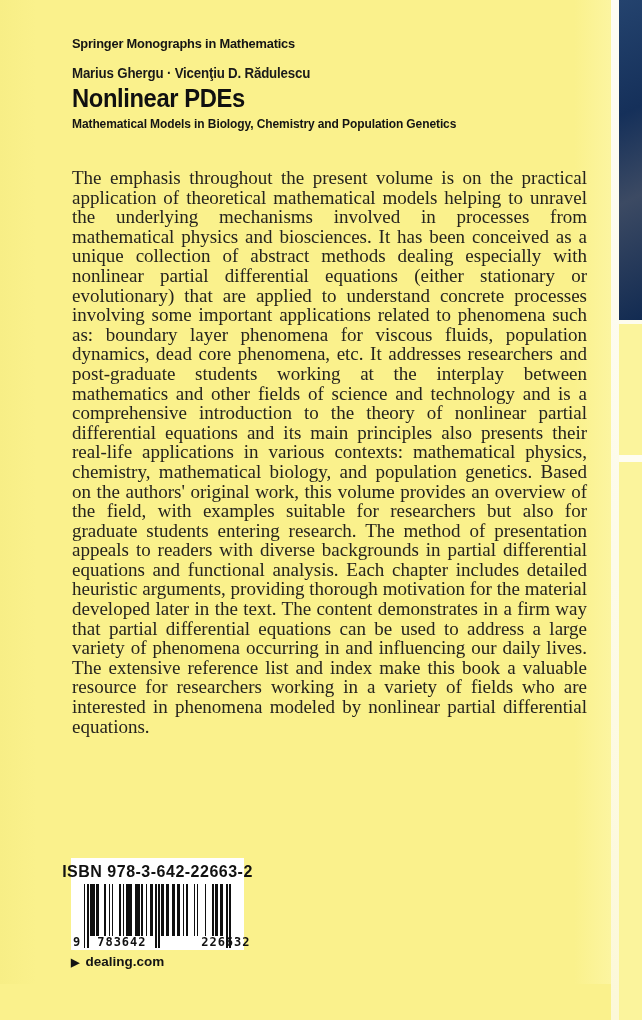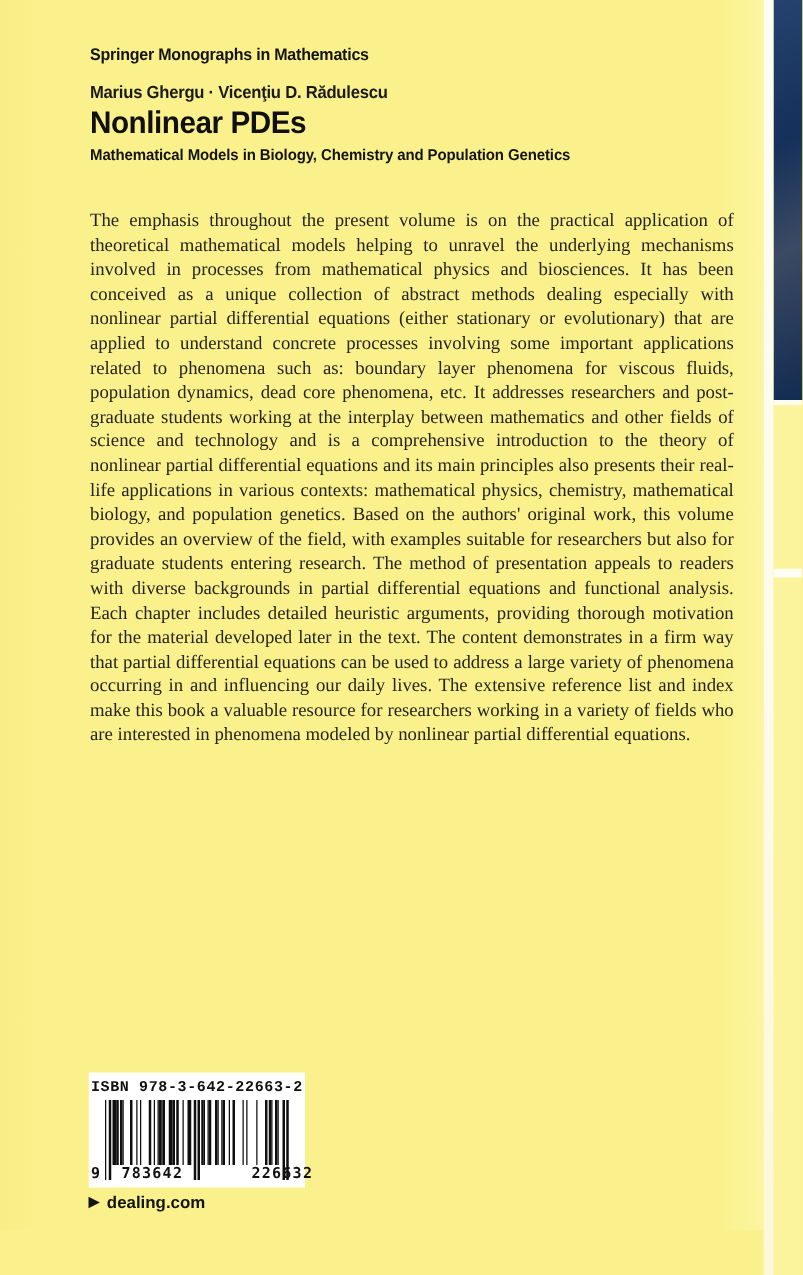--- a/index.html
+++ b/index.html
@@ -34,41 +34,41 @@
   }
   .subtitle {
     position: absolute; left: 72px; top: 117px;
     font-size: 12.5px; font-weight: 700; color: #141414;
     letter-spacing: -0.1px; transform: scaleX(0.96); transform-origin: left center;
   }
 
   .blurb {
     position: absolute; left: 72px; top: 168px; width: 515px;
     font-family: "Liberation Serif", serif;
-    font-size: 15px; line-height: 19.6px; color: #26241e;
+    font-size: 19px; line-height: 19.6px; color: #26241e;
     text-align: justify;
   }
 
   .category {
     position: absolute; left: 72px; top: 833px;
     font-size: 13px; font-weight: 700; color: #141414;
     letter-spacing: -0.1px;
     margin-top: 44px;
   }
 
   
   .barcode-box {
     position: absolute; left: 71px; top: 858px; width: 173px; height: 92px;
     background: #ffffff;
     display: flex; flex-direction: column; align-items: center;
     padding-top: 5px;
   }
   .isbn-label {
-    font-family: Liberation Mono, monospace;
-    font-size: 12px; font-weight: 700; color: #111;
+    font-family: Liberation Sans, sans-serif;
+    font-size: 16px; font-weight: 700; color: #111;
     letter-spacing: 0.5px; white-space: nowrap;
   }
   .bars-wrap { position: relative; margin-top: 3px; }
   .bars {
     display: flex; align-items: flex-start;
     width: 147.25px; height: 64px;
   }
   .module { width: 1.55px; height: 52px; flex: 0 0 auto; }
   .module.bar { background: #0f0f0f; }
   .module.bar.guard { height: 64px; }

